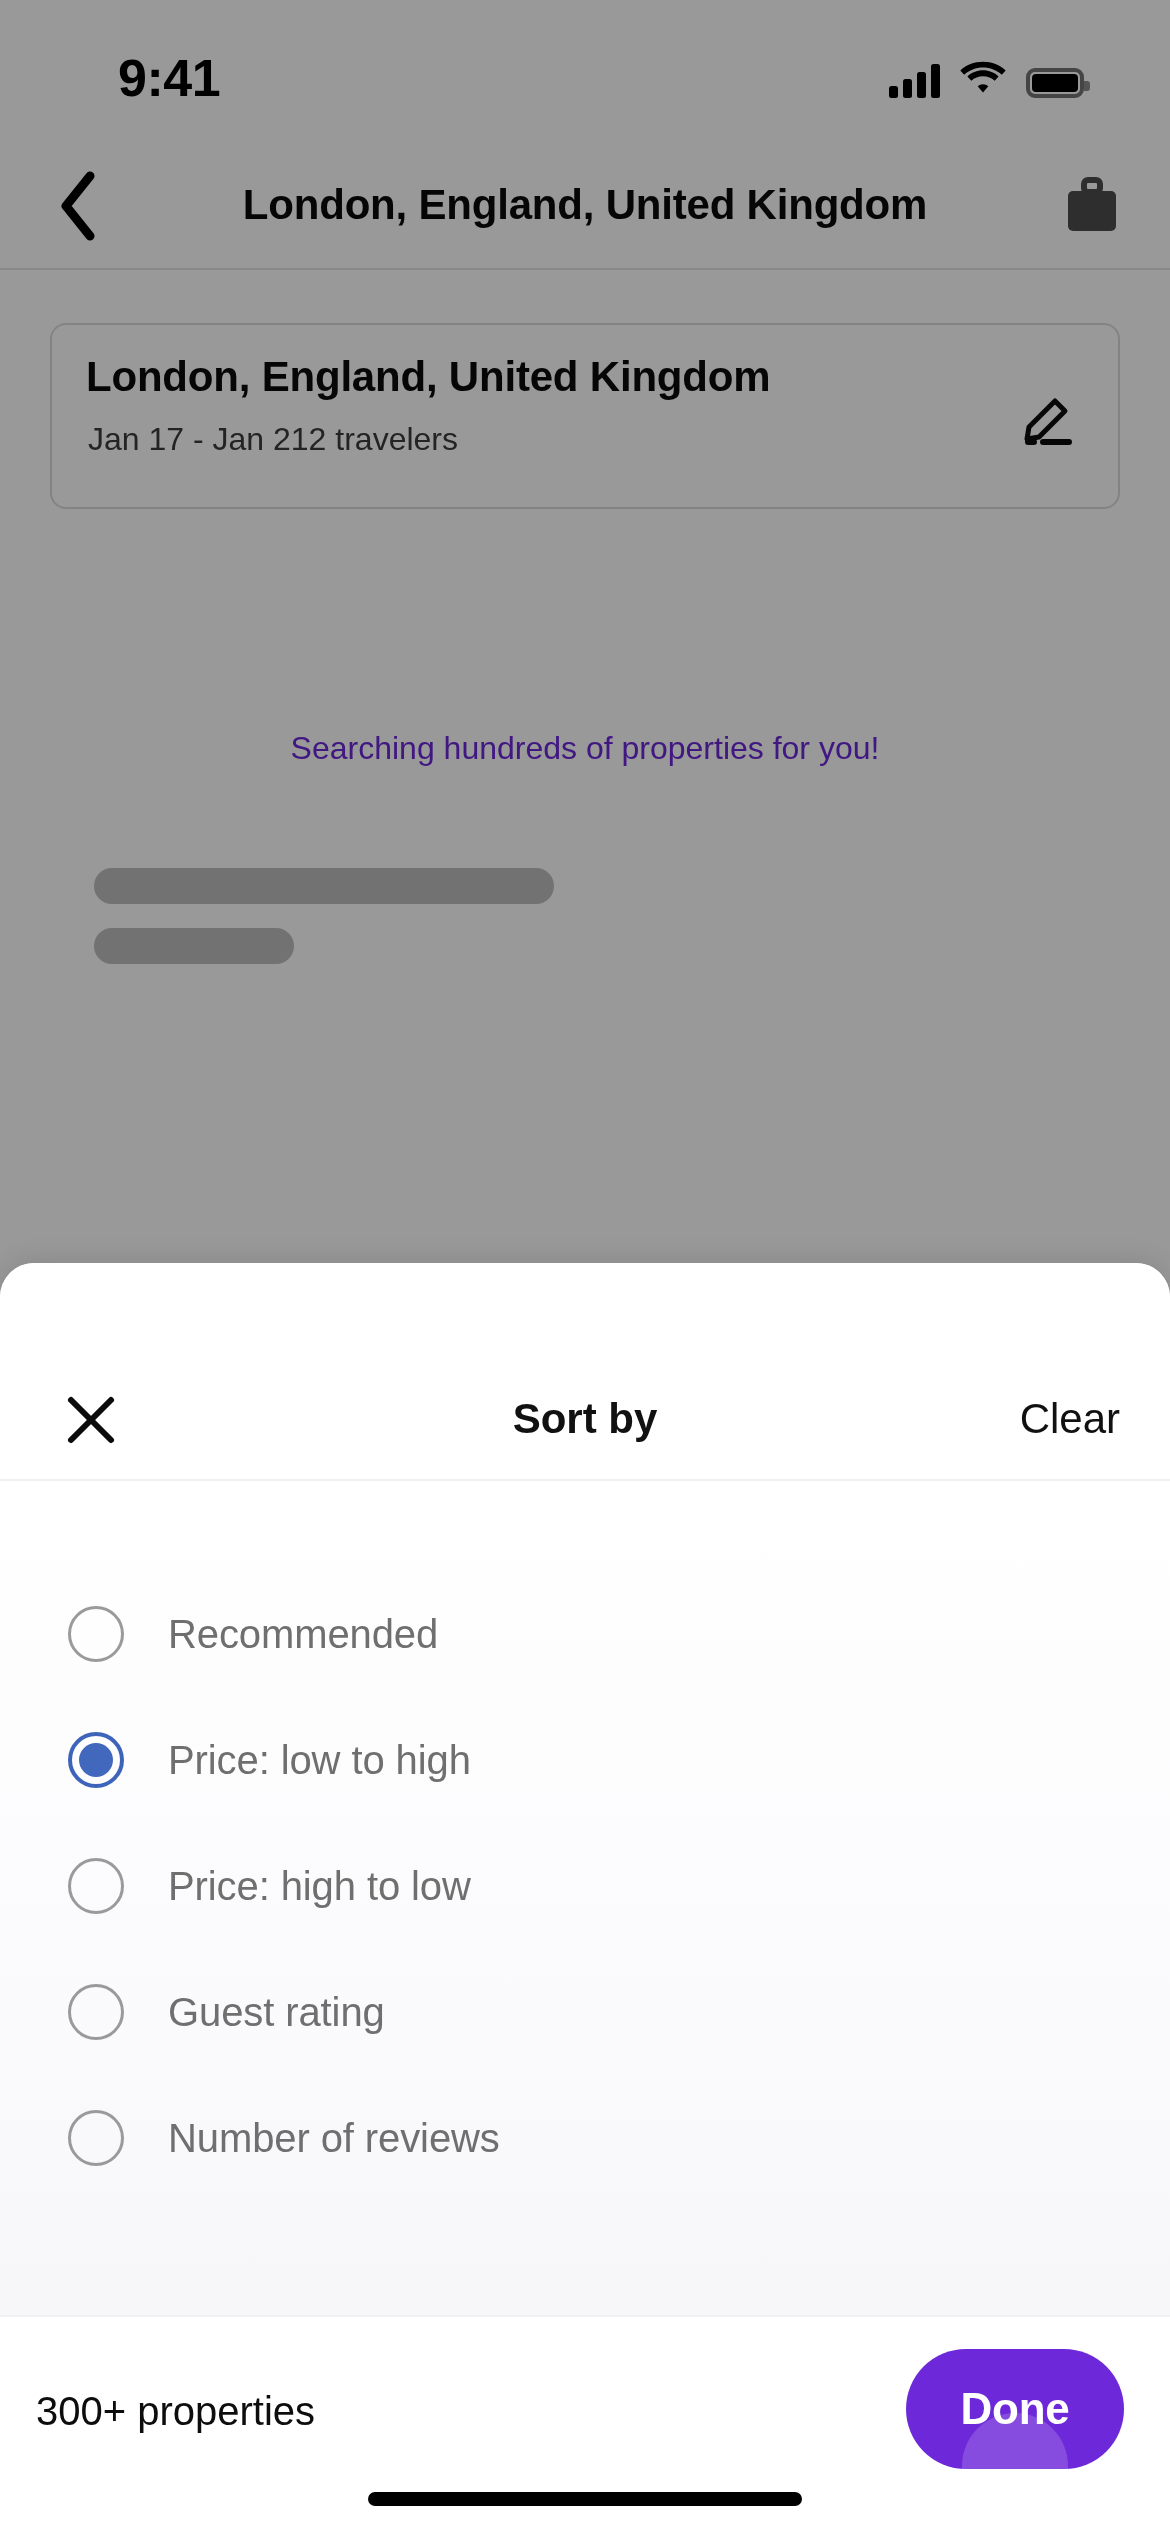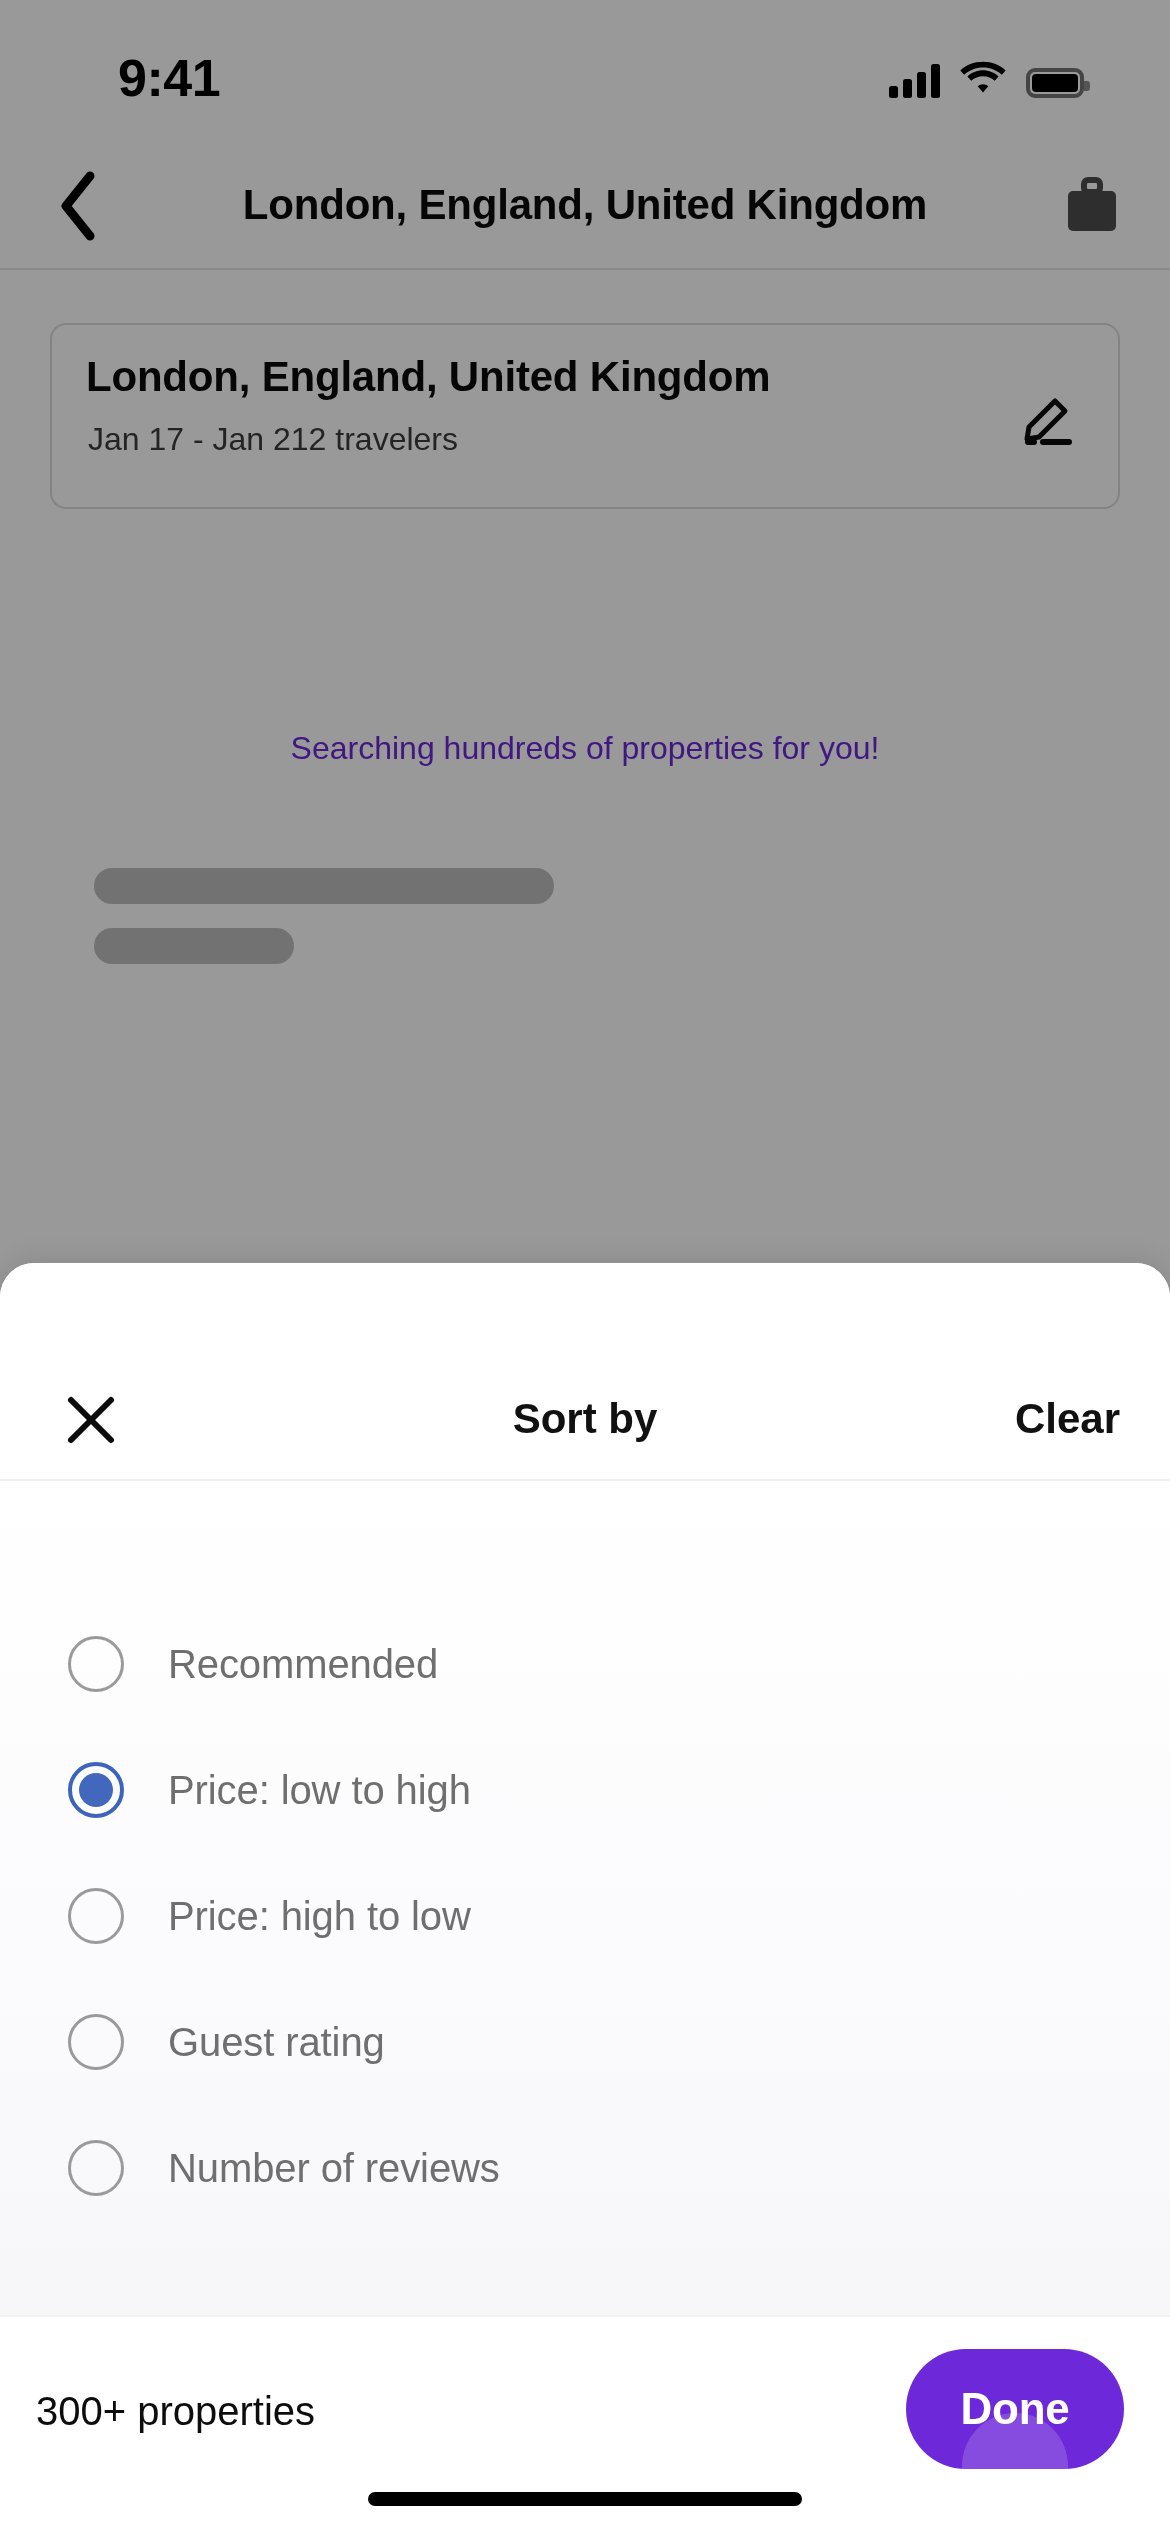--- a/index.html
+++ b/index.html
@@ -206,38 +206,38 @@
     left: 0; right: 0; top: 132px;
     text-align: center;
     font-size: 42px;
     font-weight: 700;
     color: #111111;
   }
   #clear-button {
     position: absolute;
     right: 50px; top: 132px;
     font-size: 42px;
-    font-weight: 700;
+    font-weight: 400;
     color: #111111;
   }
 
   #sheet-divider {
     position: absolute;
     left: 0; right: 0; top: 216px;
     height: 2px;
     background: rgba(0,0,0,0.06);
   }
 
   #options-list {
     position: absolute;
     left: 0; right: 0;
     top: 218px;
     height: 834px;
     background: linear-gradient(to bottom, #ffffff 0%, #fbfbfd 55%, #f7f7fa 100%);
-    padding-top: 120px;
+    padding-top: 90px;
   }
 
   .option-row {
     position: relative;
     height: 126px;
     display: flex;
     align-items: center;
     padding-left: 68px;
   }
   .radio {

